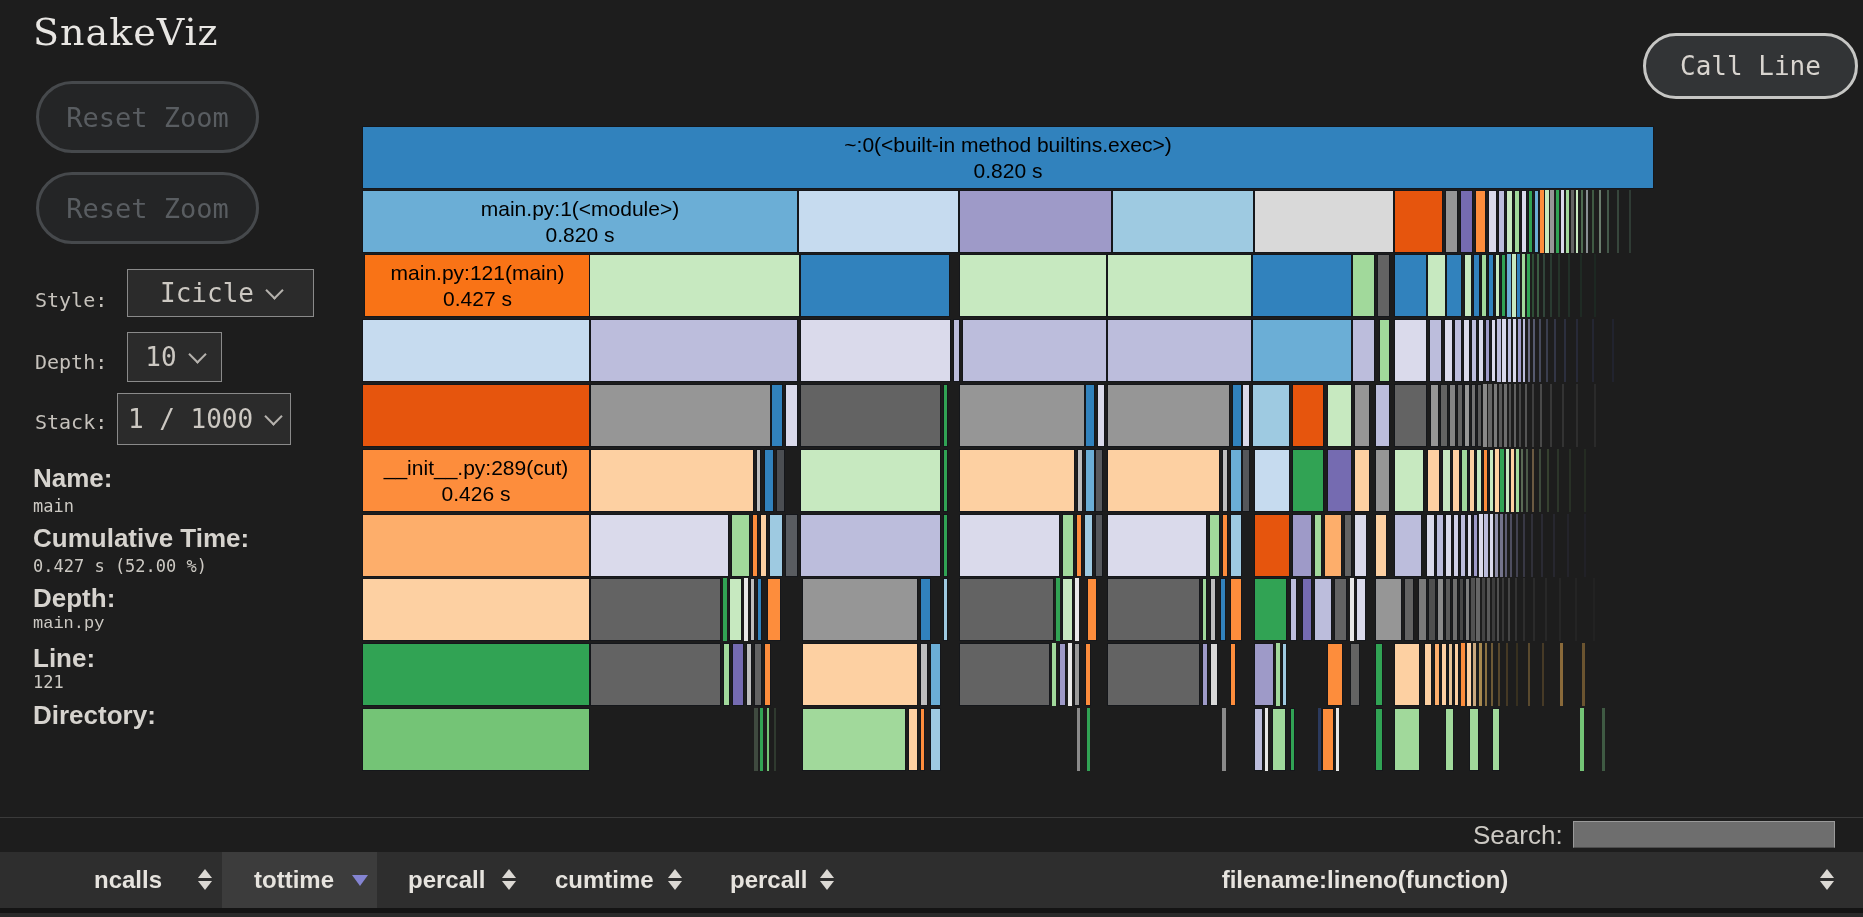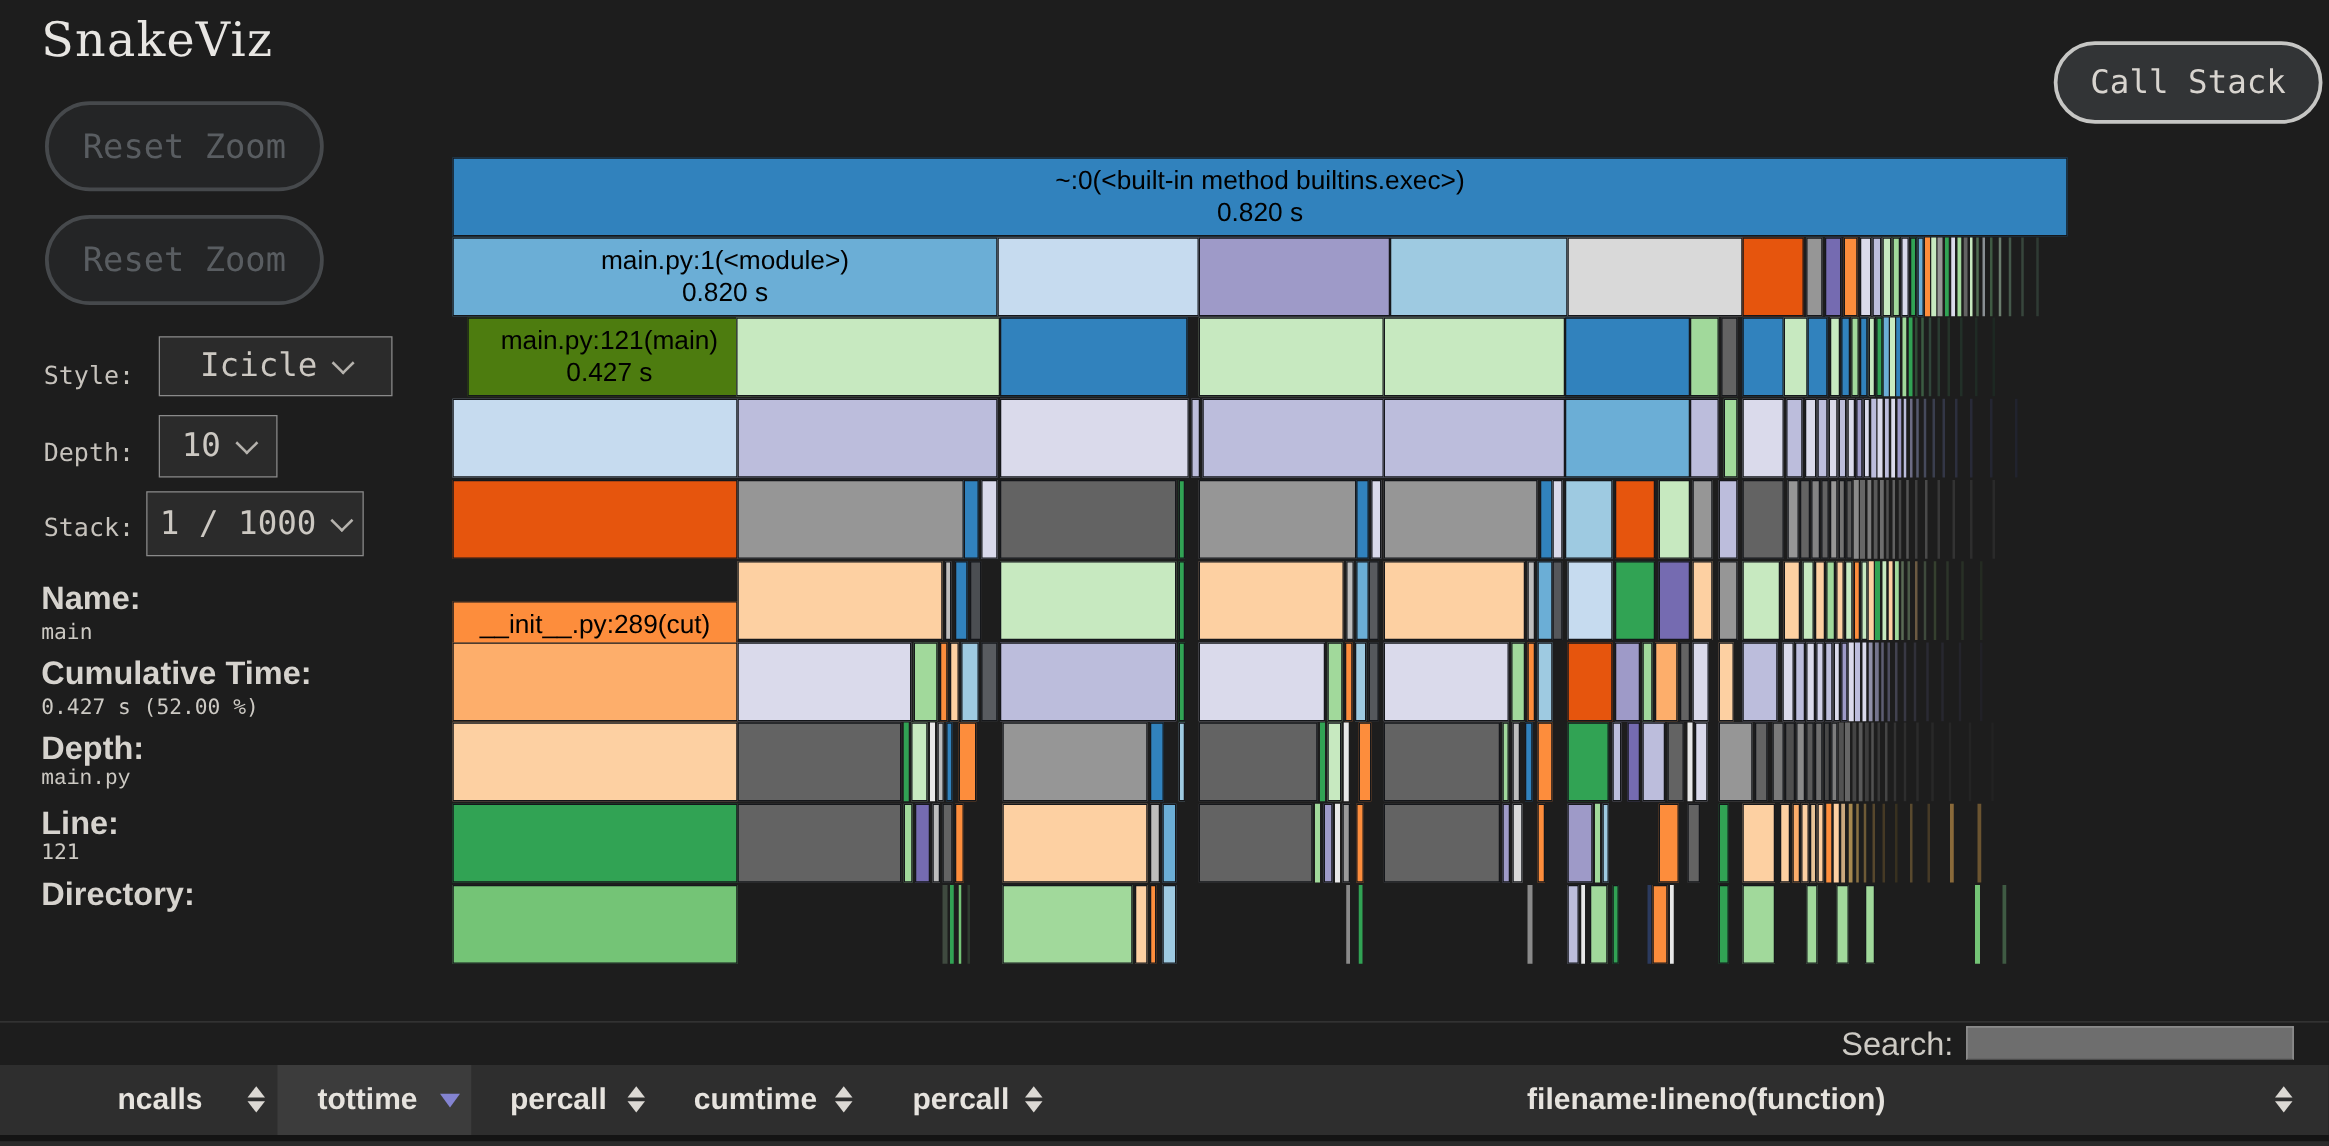--- a/index.html
+++ b/index.html
@@ -48,21 +48,21 @@
   .tri-down{width:0;height:0;border-left:7px solid transparent;border-right:7px solid transparent;border-top:9px solid #dcd9d4;}
   .tri-down.active{border-top-color:#8484d2;border-left-width:8px;border-right-width:8px;border-top-width:11px;margin-top:6px;}
   #strip-dark{left:0;top:908px;width:1863px;height:5px;background:#141414;}
   #strip-row{left:0;top:913px;width:1863px;height:4px;background:#2a2a2a;}
 </style>
 </head>
 <body>
 
 <div class="abs" id="app-title">SnakeViz</div>
 <div class="abs pill" id="call-stack">
-  <span>Call Stack</span>
+  <span>Call Line</span>
 </div>
 
 <div class="abs pill" id="reset-root">
   <span>Reset Zoom</span>
 </div>
 <div class="abs pill" id="reset-zoom">
   <span>Reset Zoom</span>
 </div>
 
 <span class="abs ctl-label" style="left:35px;top:288px;">Style:</span>
@@ -126,21 +126,21 @@
     <div class="seg" style="left: 1204px; top: 64px; width: 3px; height: 63px; background: rgb(161, 217, 155);"></div>
     <div class="seg" style="left: 1209px; top: 64px; width: 3px; height: 63px; background: rgb(99, 99, 99);"></div>
     <div class="seg" style="left: 1214px; top: 64px; width: 2px; height: 63px; background: rgb(199, 233, 192);"></div>
     <div class="seg" style="left: 1219px; top: 64px; width: 2px; height: 63px; background: rgb(79, 107, 82);"></div>
     <div class="seg" style="left: 1224px; top: 64px; width: 2px; height: 63px; background: rgb(138, 143, 148);"></div>
     <div class="seg" style="left: 1230px; top: 64px; width: 2px; height: 63px; background: rgb(63, 90, 67);"></div>
     <div class="seg" style="left: 1237px; top: 64px; width: 2px; height: 63px; background: rgb(107, 125, 110);"></div>
     <div class="seg" style="left: 1245px; top: 64px; width: 2px; height: 63px; background: rgb(68, 88, 74);"></div>
     <div class="seg" style="left: 1255px; top: 64px; width: 2px; height: 63px; background: rgb(55, 70, 60);"></div>
     <div class="seg" style="left: 1267px; top: 64px; width: 2px; height: 63px; background: rgb(47, 59, 52);"></div>
-    <div class="seg bordered" style="left: 12px; top: 128px; width: 227px; height: 63px; background: #4d7c0f;">
+    <div class="seg bordered" style="left: 2px; top: 128px; width: 227px; height: 63px; background: #f97316;">
       <span>main.py:121(main)</span>
       <span>0.427 s</span>
     </div>
     <div class="seg bordered" style="left: 227px; top: 128px; width: 211px; height: 63px; background: rgb(199, 233, 192);"></div>
     <div class="seg bordered" style="left: 438px; top: 128px; width: 150px; height: 63px; background: rgb(49, 130, 189);"></div>
     <div class="seg bordered" style="left: 597px; top: 128px; width: 148px; height: 63px; background: rgb(199, 233, 192);"></div>
     <div class="seg bordered" style="left: 745px; top: 128px; width: 145px; height: 63px; background: rgb(199, 233, 192);"></div>
     <div class="seg bordered" style="left: 890px; top: 128px; width: 100px; height: 63px; background: rgb(49, 130, 189);"></div>
     <div class="seg bordered" style="left: 990px; top: 128px; width: 23px; height: 63px; background: rgb(161, 217, 155);"></div>
     <div class="seg bordered" style="left: 1015px; top: 128px; width: 13px; height: 63px; background: rgb(99, 99, 99);"></div>
@@ -232,21 +232,21 @@
     <div class="seg" style="left: 1147px; top: 258px; width: 2px; height: 63px; background: rgb(80, 80, 80);"></div>
     <div class="seg" style="left: 1152px; top: 258px; width: 2px; height: 63px; background: rgb(97, 97, 97);"></div>
     <div class="seg" style="left: 1157px; top: 258px; width: 2px; height: 63px; background: rgb(71, 71, 71);"></div>
     <div class="seg" style="left: 1163px; top: 258px; width: 2px; height: 63px; background: rgb(85, 85, 85);"></div>
     <div class="seg" style="left: 1170px; top: 258px; width: 2px; height: 63px; background: rgb(63, 63, 63);"></div>
     <div class="seg" style="left: 1178px; top: 258px; width: 2px; height: 63px; background: rgb(74, 74, 74);"></div>
     <div class="seg" style="left: 1188px; top: 258px; width: 2px; height: 63px; background: rgb(56, 56, 56);"></div>
     <div class="seg" style="left: 1200px; top: 258px; width: 2px; height: 63px; background: rgb(51, 51, 51);"></div>
     <div class="seg" style="left: 1214px; top: 258px; width: 2px; height: 63px; background: rgb(46, 46, 46);"></div>
     <div class="seg" style="left: 1232px; top: 258px; width: 2px; height: 63px; background: rgb(42, 42, 42);"></div>
-    <div class="seg bordered" style="left: 0px; top: 323px; width: 228px; height: 63px; background: rgb(253, 141, 60); margin-top: 32px;">
+    <div class="seg bordered" style="left: 0px; top: 323px; width: 228px; height: 63px; background: rgb(253, 141, 60);">
       <span>__init__.py:289(cut)</span>
       <span>0.426 s</span>
     </div>
     <div class="seg bordered" style="left: 228px; top: 323px; width: 164px; height: 63px; background: rgb(253, 208, 162);"></div>
     <div class="seg bordered" style="left: 394px; top: 323px; width: 5px; height: 63px; background: rgb(189, 189, 189);"></div>
     <div class="seg bordered" style="left: 402px; top: 323px; width: 10px; height: 63px; background: rgb(49, 130, 189);"></div>
     <div class="seg bordered" style="left: 414px; top: 323px; width: 9px; height: 63px; background: rgb(75, 78, 82);"></div>
     <div class="seg bordered" style="left: 438px; top: 323px; width: 141px; height: 63px; background: rgb(199, 233, 192);"></div>
     <div class="seg bordered" style="left: 581px; top: 323px; width: 5px; height: 63px; background: rgb(49, 163, 84);"></div>
     <div class="seg bordered" style="left: 597px; top: 323px; width: 116px; height: 63px; background: rgb(253, 208, 162);"></div>

